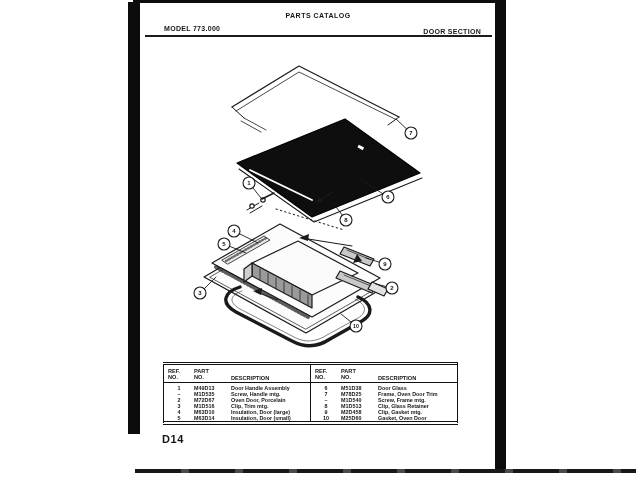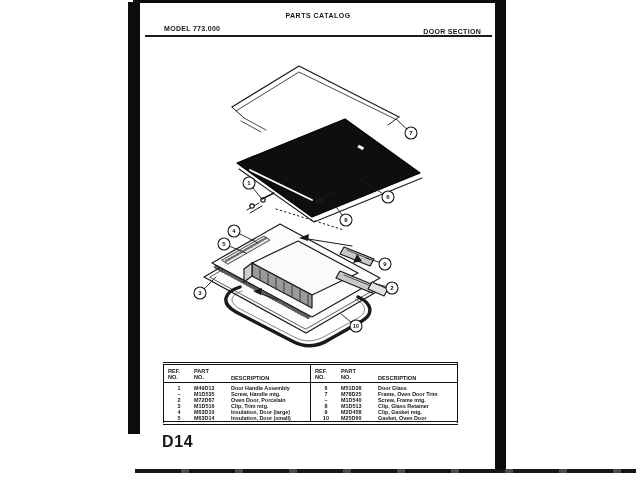--- a/index.html
+++ b/index.html
@@ -26,21 +26,21 @@
   .pane-header{display:flex;height:21px;border-bottom:1.4px solid #111;box-sizing:border-box;
     font-size:5.6px;font-weight:700;line-height:6px;padding-top:3px;}
   .col-ref{width:30px;box-sizing:border-box;padding-left:4px;flex:none;}
   .col-part{width:37px;box-sizing:border-box;flex:none;}
   .col-desc{flex:1;min-width:0;}
   .pane-header .col-desc{display:flex;align-items:flex-end;padding-bottom:1px;}
   .hdr-stack span{display:block;}
   .pane-rows{flex:1;padding-top:2px;font-size:5.4px;font-weight:700;line-height:6px;white-space:nowrap;}
   .prow{display:flex;}
   .prow .col-ref{text-align:center;padding-left:0;}
-  #page-code{left:162px;top:433px;font-size:16px;font-weight:700;letter-spacing:.6px;}
+  #page-code{left:162px;top:433px;font-size:11px;font-weight:700;letter-spacing:.6px;}
 </style>
 </head>
 <body>
 
 <div class="band" id="band-left"></div>
 <div class="band" id="band-right"></div>
 <div class="band" id="band-top"></div>
 <div class="band" id="band-bottom"></div>
 
 <div class="abs" id="catalog-title">PARTS CATALOG</div>

